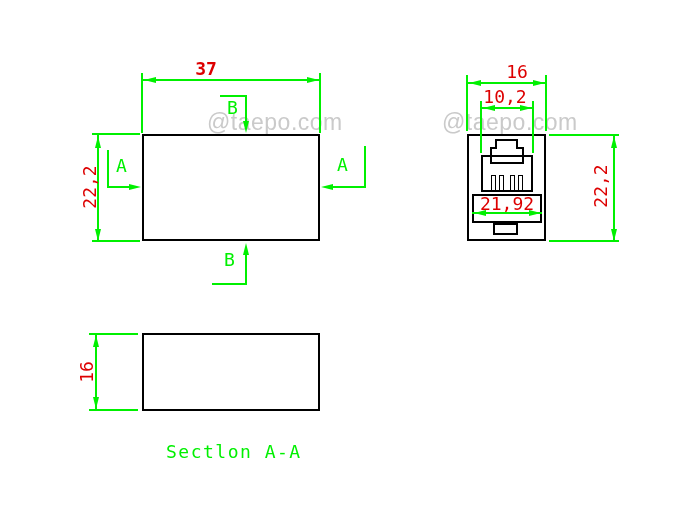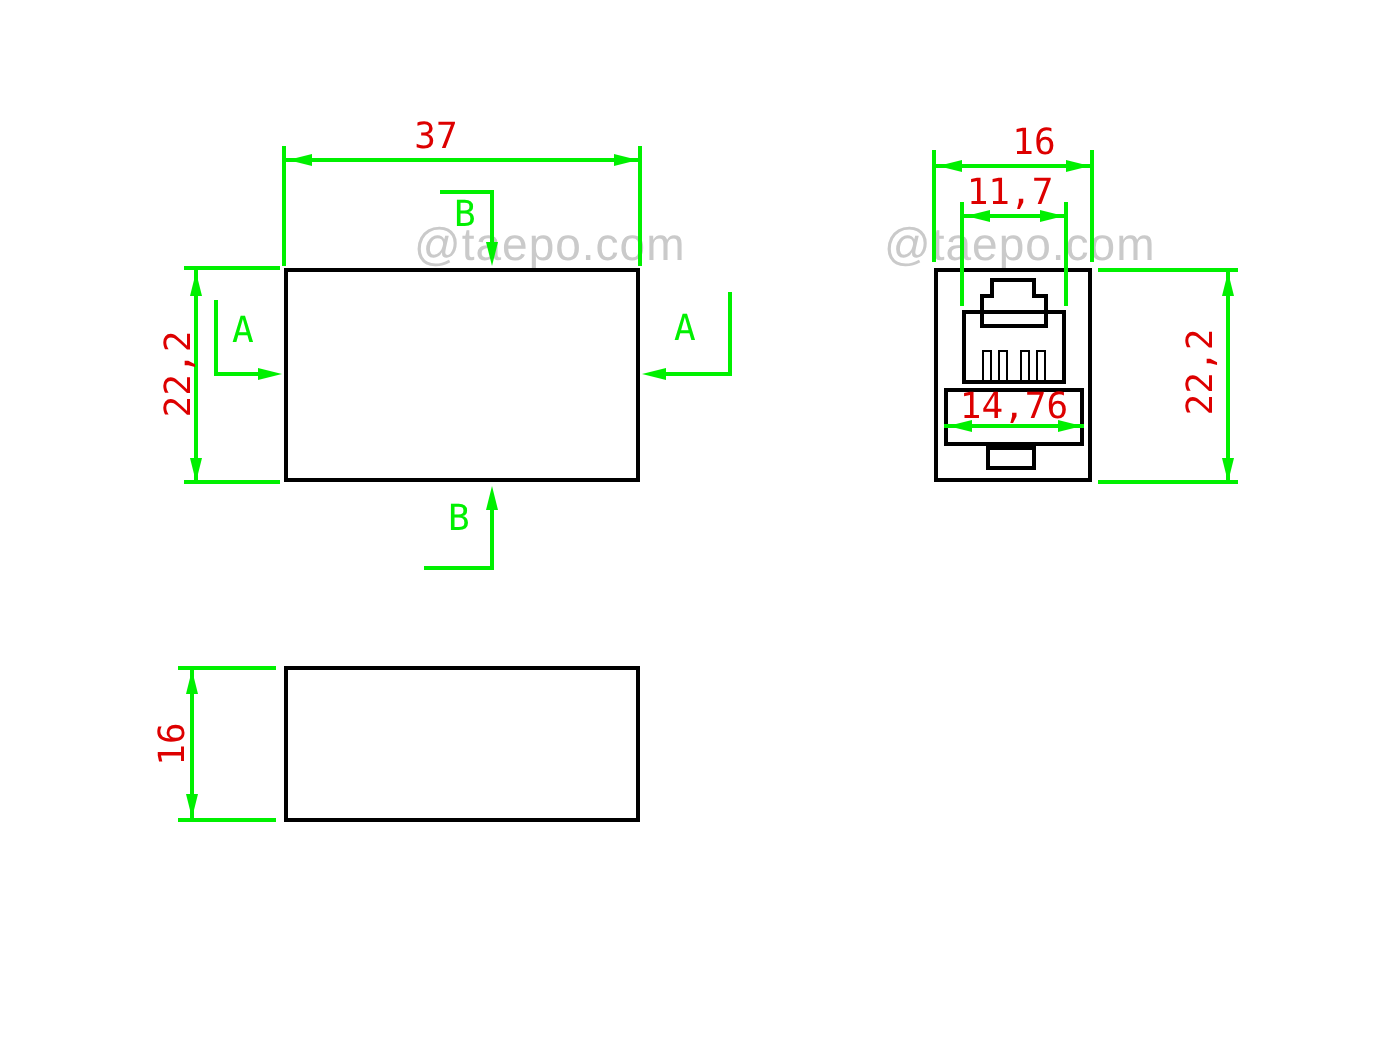--- a/index.html
+++ b/index.html
@@ -41,21 +41,21 @@
   <div class="abs wm" style="left:207px;top:111px;">@taepo.com</div>
   <div class="abs wm" style="left:442px;top:111px;">@taepo.com</div>
 
   <div class="abs outline" style="left:142px;top:134px;width:178px;height:107px;"></div>
 
   <div class="abs vl" style="left:141px;top:73px;height:60px;"></div>
   <div class="abs vl" style="left:319px;top:73px;height:60px;"></div>
   <div class="abs hl" style="left:142px;top:79px;width:178px;"></div>
   <div class="abs ar ar-left" style="left:144px;top:77px;"></div>
   <div class="abs ar ar-right" style="left:307px;top:77px;"></div>
-  <div class="abs dimtext" style="left:196px;top:59px;width:44px;">37</div>
+  <div class="abs dimtext" style="left:184px;top:59px;width:44px;font-weight:bold;">37</div>
 
   <div class="abs hl" style="left:92px;top:133px;width:48px;"></div>
   <div class="abs hl" style="left:92px;top:240px;width:48px;"></div>
   <div class="abs vl" style="left:97px;top:135px;height:106px;"></div>
   <div class="abs ar ar-up" style="left:95px;top:136px;"></div>
   <div class="abs ar ar-down" style="left:95px;top:229px;"></div>
   <div class="abs dimtext vrot" style="left:68px;top:177px;width:44px;">22,2</div>
 
   <div class="abs hl" style="left:220px;top:95px;width:27px;"></div>
   <div class="abs vl" style="left:245px;top:95px;height:30px;"></div>
@@ -94,38 +94,39 @@
   <div class="abs hl" style="left:467px;top:82px;width:79px;"></div>
   <div class="abs ar ar-left" style="left:469px;top:80px;"></div>
   <div class="abs ar ar-right" style="left:533px;top:80px;"></div>
   <div class="abs dimtext" style="left:495px;top:62px;width:44px;">16</div>
 
   <div class="abs vl" style="left:480px;top:101px;height:52px;"></div>
   <div class="abs vl" style="left:532px;top:101px;height:52px;"></div>
   <div class="abs hl" style="left:481px;top:107px;width:52px;"></div>
   <div class="abs ar ar-left" style="left:483px;top:105px;"></div>
   <div class="abs ar ar-right" style="left:520px;top:105px;"></div>
-  <div class="abs dimtext" style="left:481px;top:87px;width:48px;">11,7</div>
+  <div class="abs dimtext" style="left:481px;top:87px;width:48px;">10,2</div>
 
   <div class="abs hl" style="left:472px;top:212px;width:70px;"></div>
   <div class="abs ar ar-left" style="left:474px;top:210px;"></div>
   <div class="abs ar ar-right" style="left:529px;top:210px;"></div>
-  <div class="abs dimtext" style="left:472px;top:194px;width:70px;">14,76</div>
+  <div class="abs dimtext" style="left:472px;top:194px;width:70px;">21,92</div>
 
   <div class="abs hl" style="left:549px;top:134px;width:70px;"></div>
   <div class="abs hl" style="left:549px;top:240px;width:70px;"></div>
   <div class="abs vl" style="left:613px;top:135px;height:106px;"></div>
   <div class="abs ar ar-up" style="left:611px;top:136px;"></div>
   <div class="abs ar ar-down" style="left:611px;top:229px;"></div>
   <div class="abs dimtext vrot" style="left:579px;top:176px;width:44px;">22,2</div>
 
 
   <div class="abs outline" style="left:142px;top:333px;width:178px;height:78px;"></div>
 
   <div class="abs hl" style="left:89px;top:333px;width:49px;"></div>
   <div class="abs hl" style="left:89px;top:409px;width:49px;"></div>
   <div class="abs vl" style="left:95px;top:334px;height:76px;"></div>
   <div class="abs ar ar-up" style="left:93px;top:335px;"></div>
   <div class="abs ar ar-down" style="left:93px;top:397px;"></div>
   <div class="abs dimtext vrot" style="left:65px;top:362px;width:44px;">16</div>
 
+  <div class="abs seclabel" style="left:166px;top:443px;">Sectlon A-A</div>
 
 </div>
 
 </body></html>

